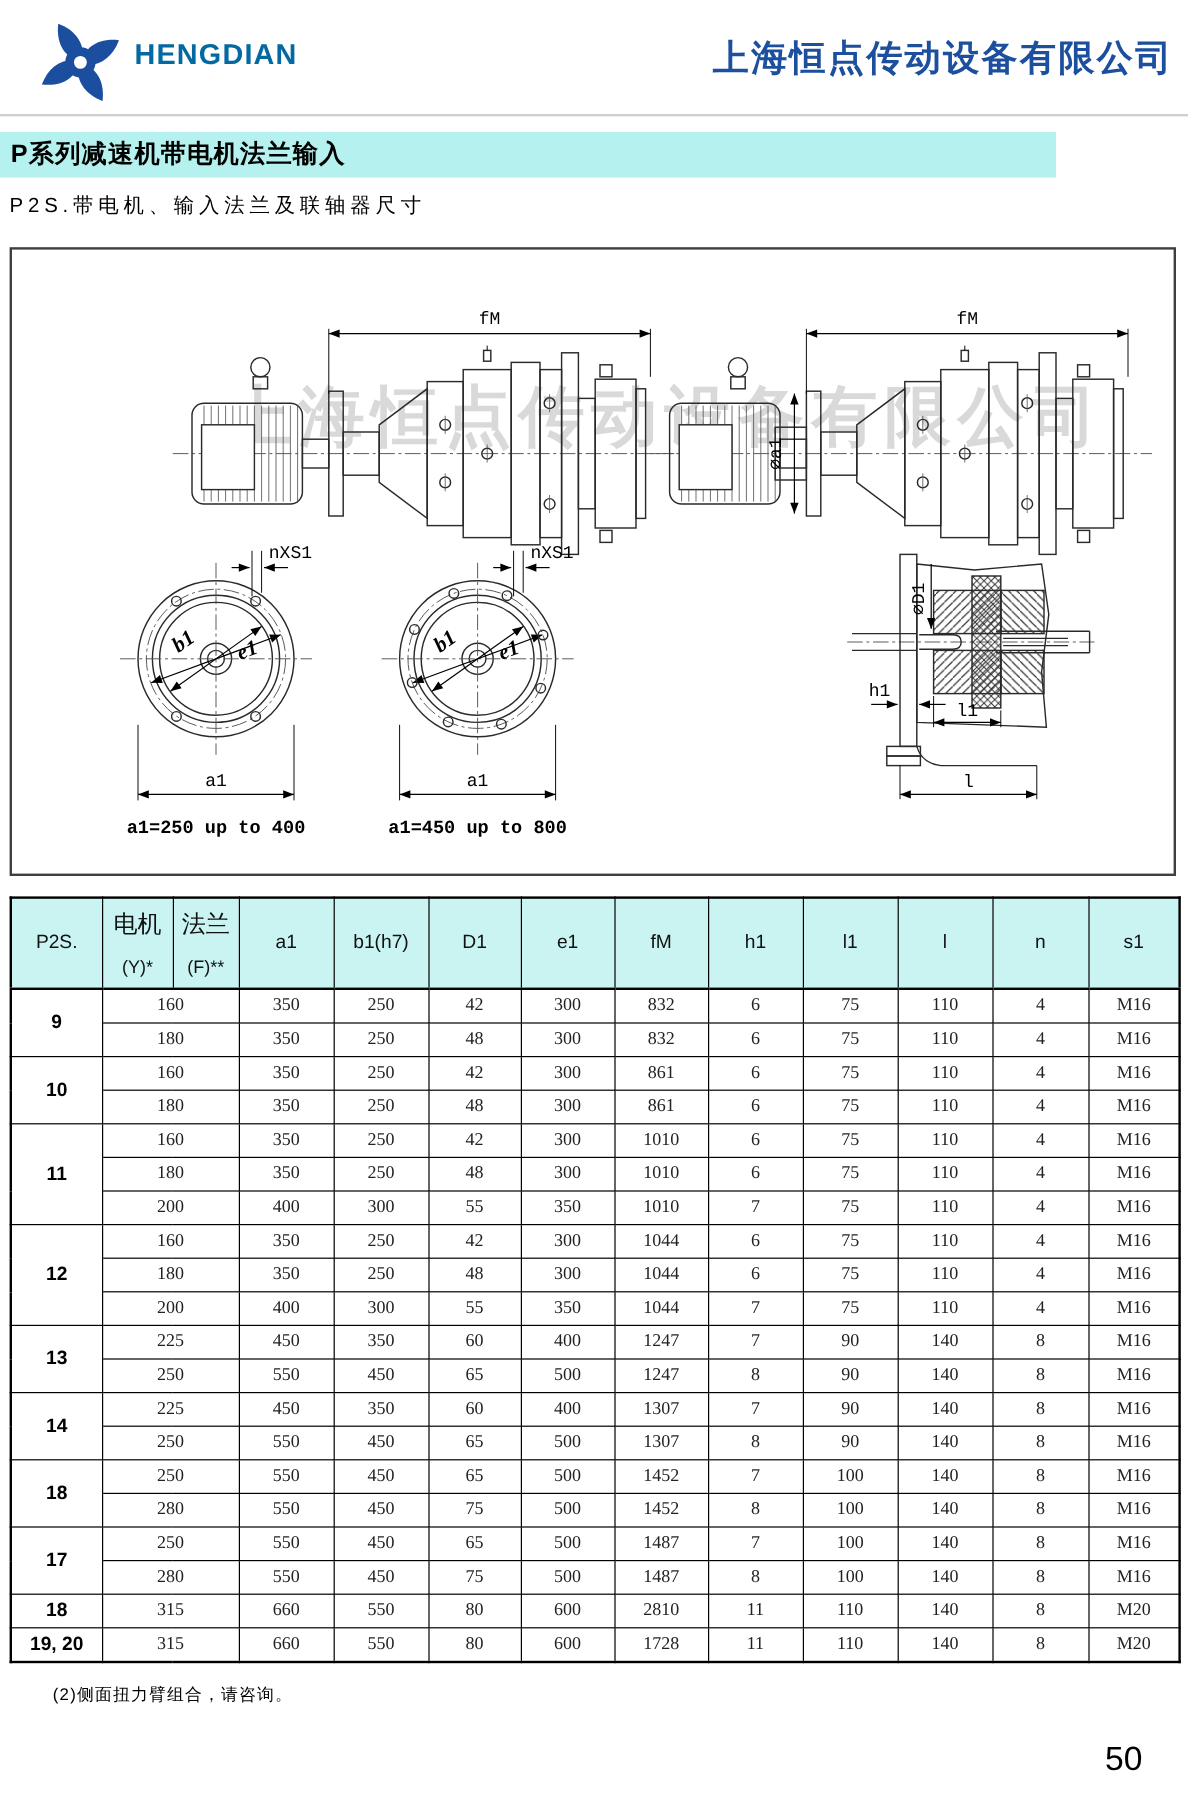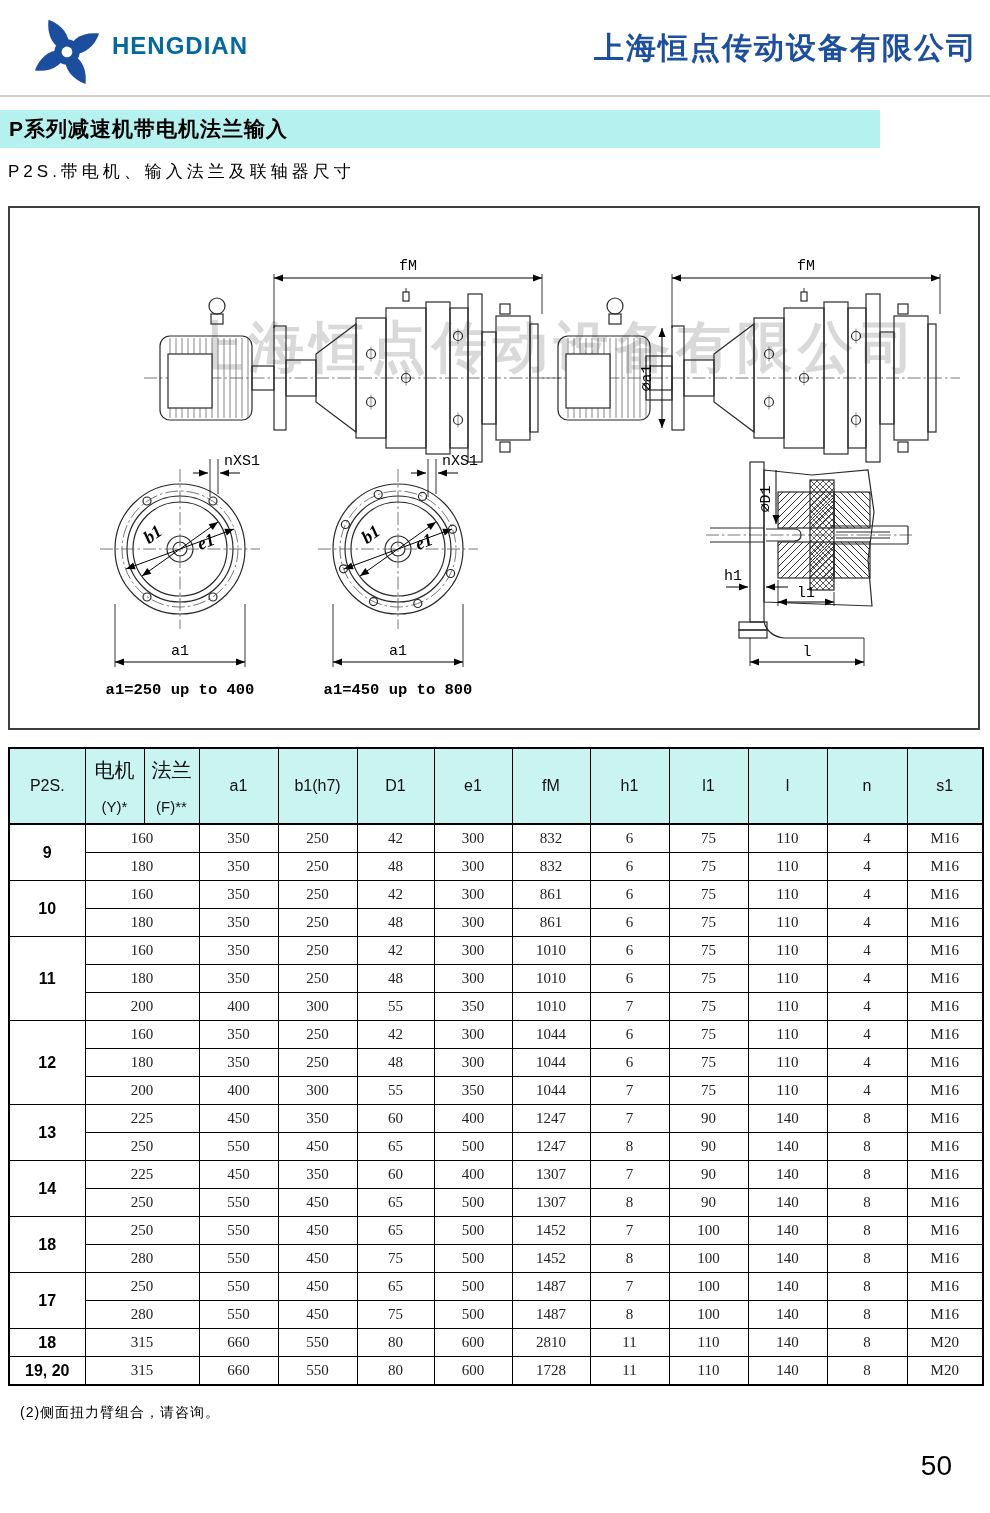--- a/index.html
+++ b/index.html
@@ -57,21 +57,21 @@
   th .bl{display:block;font-size:15px;}
   tbody td{
     height:27px;font-family:"Liberation Serif",serif;font-size:15px;color:#222;
     line-height:1;
   }
   tbody td.group{
     font-family:"Liberation Sans",sans-serif;font-weight:bold;font-size:16px;color:#000;
   }
   
   .notes{position:absolute;left:8px;top:1401px;width:974px;font-size:14px;letter-spacing:1px;line-height:1.7;color:#000;}
-  .notes .l2{margin-left:12px;}
+  .notes .l2{margin-left:36px;}
   .pagenum{position:absolute;right:38px;top:1450px;font-size:28px;color:#000;}
 </style>
 </head>
 <body>
 
 <svg class="logo" viewBox="0 0 76 76">
   <g fill="#1b4e9e">
     <path d="M37,39 C26,36 17,26 19,7 C33,12 41,23 40,35 Z"></path>
     <g transform="rotate(90 38 40)">
         <path d="M37,39 C26,36 17,26 19,7 C33,12 41,23 40,35 Z"></path>

